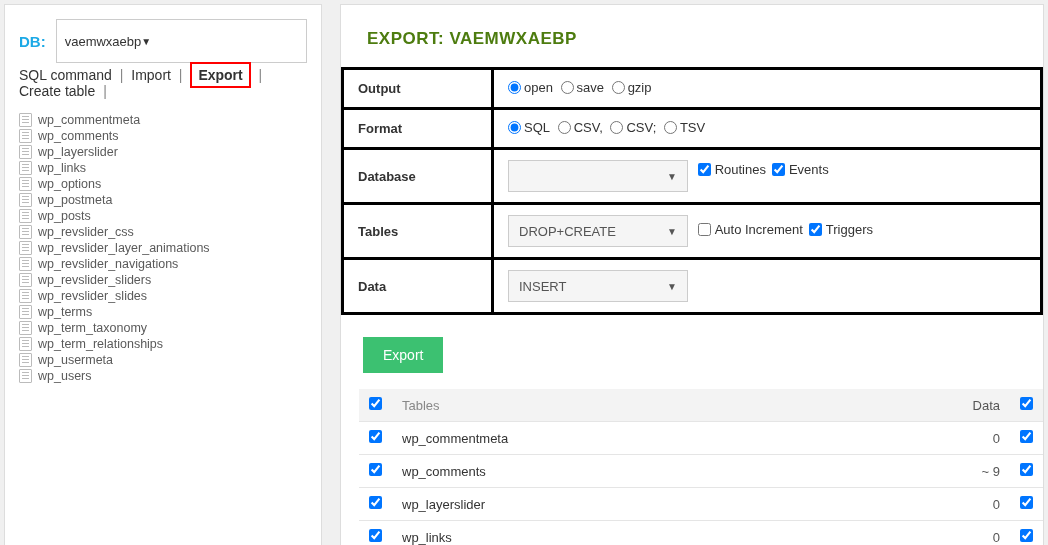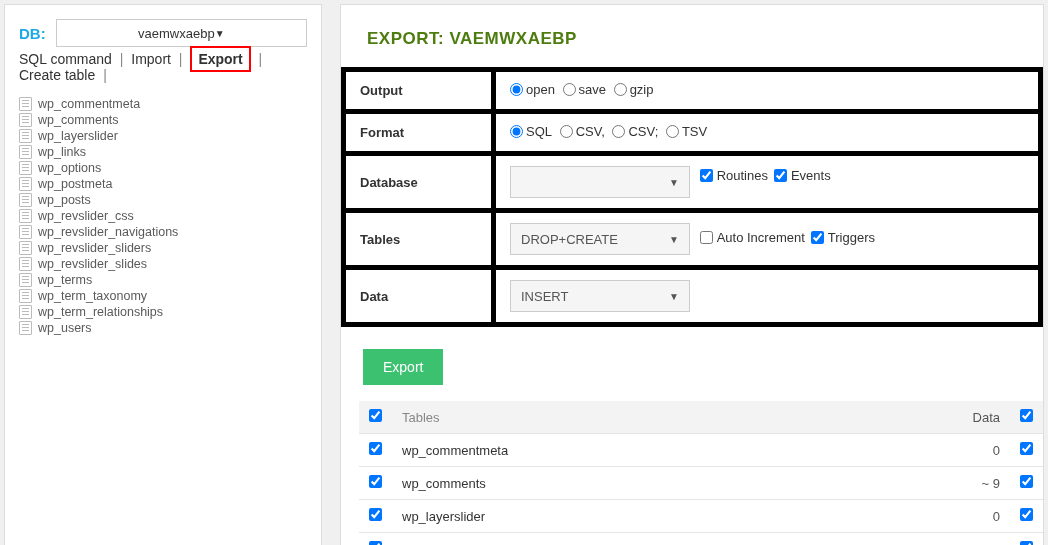--- a/index.html
+++ b/index.html
@@ -1,36 +1,36 @@
 <!DOCTYPE html>
 <html><head>
 <meta charset="utf-8">
 <style>
 * { box-sizing: border-box; margin: 0; padding: 0; }
 body { font-family: Arial, sans-serif; font-size: 13px; color: #333; background: #f0f0f0; width: 1048px; }
 .layout { display: flex; }
 .sidebar { width: 318px; background: #fff; border: 1px solid #ddd; margin: 4px 0 0 4px; padding: 14px; }
 .db-row { display: flex; align-items: center; margin-bottom: 4px; }
 .db-label { color: #1ca9e6; font-weight: bold; font-size: 15px; margin-right: 10px; }
-.db-select { flex: 1; height: 28px; background: #fff; border: 1px solid #ccc; padding: 8px 8px; display: flex; align-items: center; justify-content: center; cursor: pointer; }
+.db-select { flex: 1; height: 44px; background: #fff; border: 1px solid #ccc; padding: 8px 8px; display: flex; align-items: center; justify-content: flex-start; cursor: pointer; }
 .db-select .arrow { font-size: 10px; }
 .nav-links { margin-bottom: 14px; font-size: 14px; color: #444; }
 .nav-links span.sep { margin: 0 4px; color: #888; }
 .nav-links a { color: #333; text-decoration: none; cursor: pointer; }
 .nav-links a.active { border: 2px solid red; padding: 3px 6px; font-weight: bold; }
 .tbl-list { list-style: none; }
 .tbl-list li { display: flex; align-items: center; margin-bottom: 2px; }
 .tbl-list li a { color: #5a5a5a; text-decoration: none; font-size: 12.5px; cursor: pointer; }
 .tbl-icon { width:13px; height:14px; border:1px solid #bbb; background:#fff; position:relative; border-radius:1px; margin-right:6px; }
 .tbl-icon::before{content:"";position:absolute;top:2px;left:2px;right:2px;height:1px;background:#bbb;}
 .tbl-icon::after{content:"";position:absolute;top:5px;left:2px;right:2px;height:1px;background:#bbb;box-shadow:0 3px 0 #bbb;}
 .main { flex: 1; background: #fff; margin: 4px 4px 0 18px; border: 1px solid #ddd; padding-top: 24px; }
 .main-title { color: #4d7c0f; font-size: 17px; font-weight: bold; letter-spacing: .5px; padding: 0 26px 18px; }
 .form-table { width: 100%; border-collapse: collapse; }
-.form-table td, .form-table th { border: 5px solid #000000; padding: 10px 14px; text-align: left; vertical-align: middle; font-size: 13px; }
+.form-table td, .form-table th { border: 3px solid #000000; padding: 10px 14px; text-align: left; vertical-align: middle; font-size: 13px; }
 .form-table th { width: 150px; font-weight: bold; }
 .sel { display: inline-flex; align-items: center; justify-content: space-between; border: 1px solid #ccc; background:#f5f5f5; color:#555; height:32px; padding:0 10px; min-width: 180px; cursor:pointer; }
 .sel .arrow{font-size:10px;}
 .chk-wrap { display:inline-flex; align-items:center; margin-left: 6px; }
 .chk-wrap input { margin-right: 4px; }
 .radio-wrap { display:inline-flex; align-items:center; margin-right: 4px; }
 .radio-wrap input { margin-right: 3px; }
 .export-btn { background: #3cc171; color:#fff; border:none; padding: 10px 20px; font-size:14px; cursor:pointer; margin: 22px 0 16px 22px; }
 .data-table { width: calc(100% - 18px); margin-left:18px; border-collapse: collapse; }
 .data-table th, .data-table td { border-bottom: 1px solid #e5e5e5; padding: 8px 10px; font-size: 13px; }
@@ -81,20 +81,24 @@
         <li>
           <span class="tbl-icon"></span>
           <a>wp_posts</a>
         </li>
         <li>
           <span class="tbl-icon"></span>
           <a>wp_revslider_css</a>
         </li>
         <li>
           <span class="tbl-icon"></span>
+          <a>wp_revslider_layer_animations</a>
+        </li>
+        <li>
+          <span class="tbl-icon"></span>
           <a>wp_revslider_navigations</a>
         </li>
         <li>
           <span class="tbl-icon"></span>
           <a>wp_revslider_sliders</a>
         </li>
         <li>
           <span class="tbl-icon"></span>
           <a>wp_revslider_slides</a>
         </li>
@@ -102,20 +106,24 @@
           <span class="tbl-icon"></span>
           <a>wp_terms</a>
         </li>
         <li>
           <span class="tbl-icon"></span>
           <a>wp_term_taxonomy</a>
         </li>
         <li>
           <span class="tbl-icon"></span>
           <a>wp_term_relationships</a>
+        </li>
+        <li>
+          <span class="tbl-icon"></span>
+          <a>wp_usermeta</a>
         </li>
         <li>
           <span class="tbl-icon"></span>
           <a>wp_users</a>
         </li>
       </ul>
   </div>
 
   <div class="main">
     <div class="main-title">EXPORT: VAEMWXAEBP</div>

